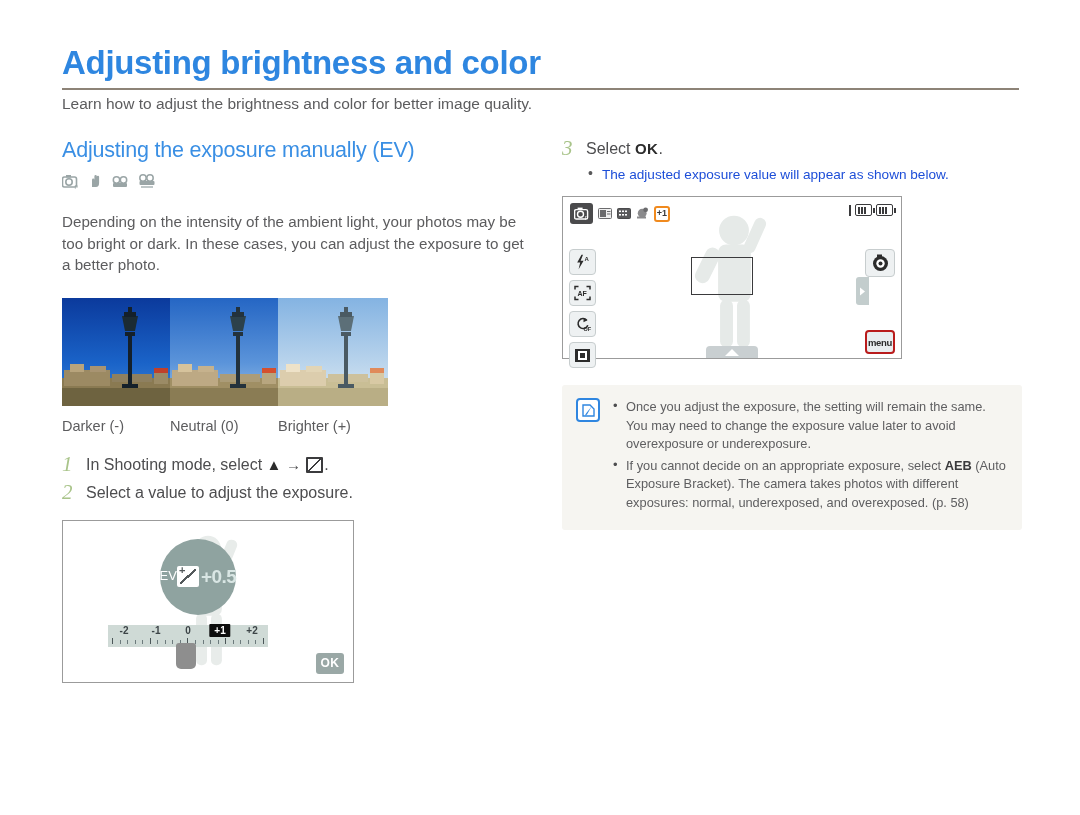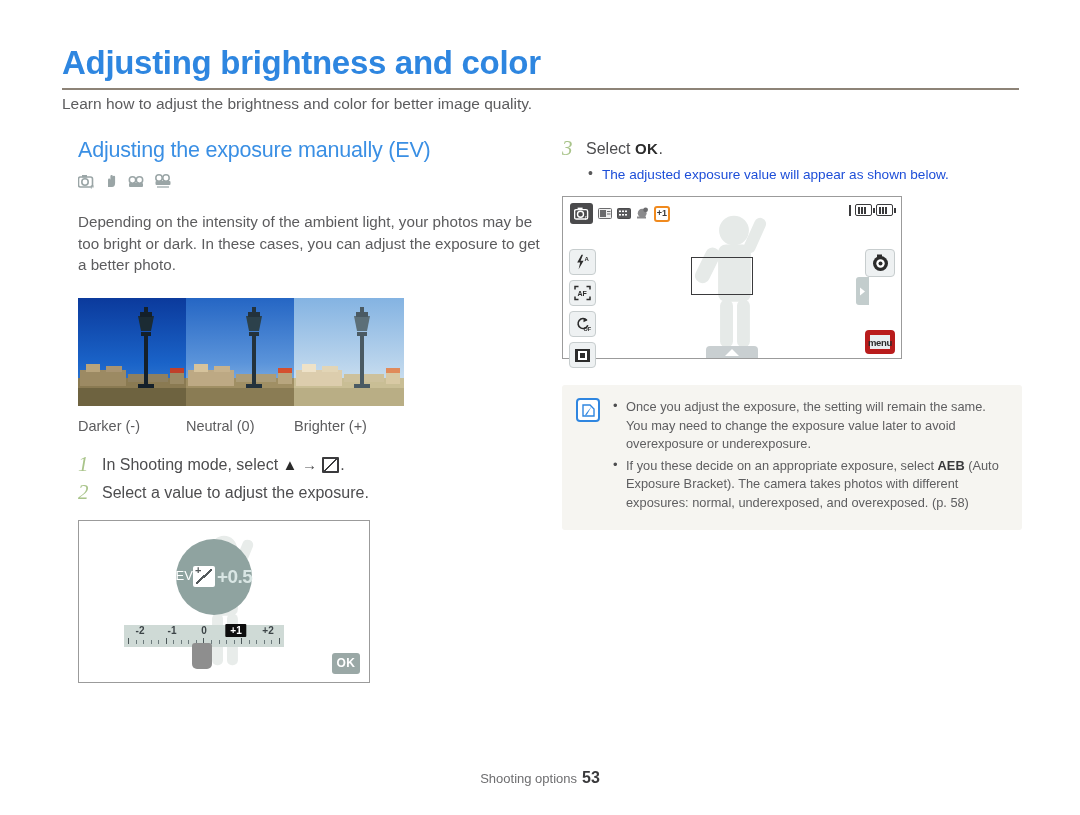--- a/index.html
+++ b/index.html
@@ -24,21 +24,21 @@
   .title-rule {
     position:absolute; left:62px; top:88px; width:957px; height:2px;
     background:#8d8377;
   }
   .intro {
     position:absolute; left:62px; top:95px;
     font-size:15.5px; color:#5c5c5e;
   }
 
   
-  .col-left { position:absolute; left:78px; top:138px; width:470px; }
+  .col-left { position:absolute; left:62px; top:138px; width:470px; }
   .col-right { position:absolute; left:562px; top:138px; width:460px; }
 
   .subhead {
     font-size:21.5px; color:#3a8fe4; font-weight:normal;
     letter-spacing:-0.2px; margin:0;
   }
   .mode-icons { margin-top:6px; display:flex; gap:9px; align-items:flex-end; height:20px; }
   .mode-icons svg { display:block; }
 
   .body-text {
@@ -155,21 +155,21 @@
 
   .prev-left { position:absolute; left:6px; top:52px; display:flex; flex-direction:column; gap:5px; }
   .sqbtn {
     width:27px; height:26px; background:#eef1f2; border:1px solid #c7cdce; border-radius:4px;
     display:flex; align-items:center; justify-content:center;
   }
   .prev-right { position:absolute; right:6px; top:52px; width:30px; height:105px; }
   .rbtn-top { width:30px; height:28px; background:#eef1f2; border:1px solid #c7cdce; border-radius:4px;
     display:flex; align-items:center; justify-content:center; }
   .rbtn-menu { position:absolute; bottom:0; left:0; width:30px; height:24px;
-    background:#e9eef0; border:5px solid #b91c1c; border-radius:4px;
+    background:#e9eef0; border:2px solid #b91c1c; border-radius:4px;
     display:flex; align-items:center; justify-content:center;
     font-size:9.5px; font-weight:bold; color:#2b2b2b; letter-spacing:-0.3px; }
   .tab-handle {
     position:absolute; right:32px; top:80px; width:13px; height:28px;
     background:#c3cdcd; border-radius:3px 0 0 3px;
     display:flex; align-items:center; justify-content:center;
   }
   .focus-box {
     position:absolute; left:128px; top:60px; width:62px; height:38px;
     border:1.5px solid #3a3a3c;
@@ -546,26 +546,23 @@
     <div class="note">
       <span class="note-icon">
         <svg width="15" height="15" viewBox="0 0 15 15">
             <path d="M2 13 L2 2 L9 2 L13 6 L13 13 Z" fill="none" stroke="#2f86e0" stroke-width="1.4"></path>
             <path d="M10.5 3.5 L5 10.5 L3.8 12.8 L6 11.4 Z" fill="#2f86e0"></path>
           </svg>
       </span>
       <ul>
         <li>Once you adjust the exposure, the setting will remain the same. You may need to change the exposure value later to avoid overexposure or underexposure.</li>
         <li>
-          <span>If you these decide on an appropriate exposure, select</span>
+          <span>If you cannot decide on an appropriate exposure, select</span>
           <span class="aeb-bold">AEB</span>
           <span>(Auto Exposure Bracket). The camera takes photos with different exposures: normal, underexposed, and overexposed. (p. 58)</span>
         </li>
       </ul>
     </div>
 
   </div>
 
-  <div class="footer">
-    <span>Shooting options</span><b>53</b>
-  </div>
 
 </div>
 
 </body></html>

